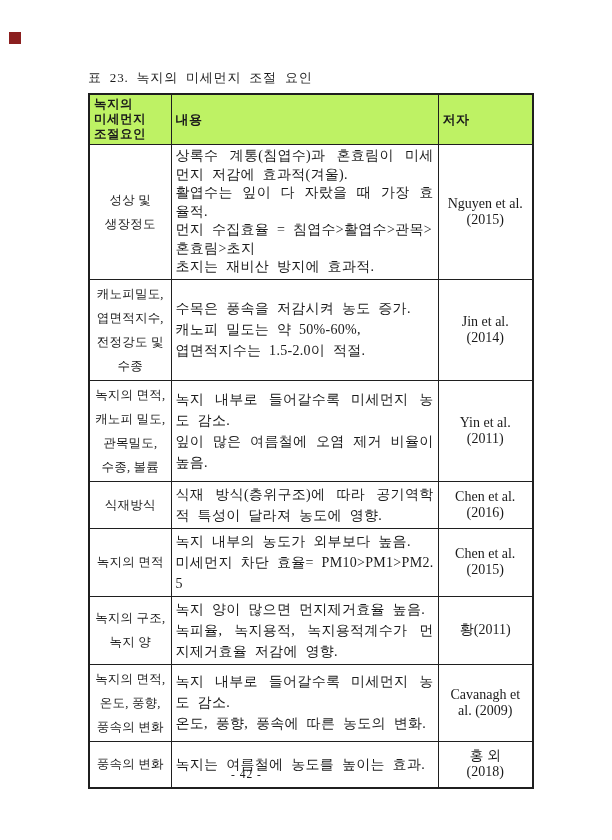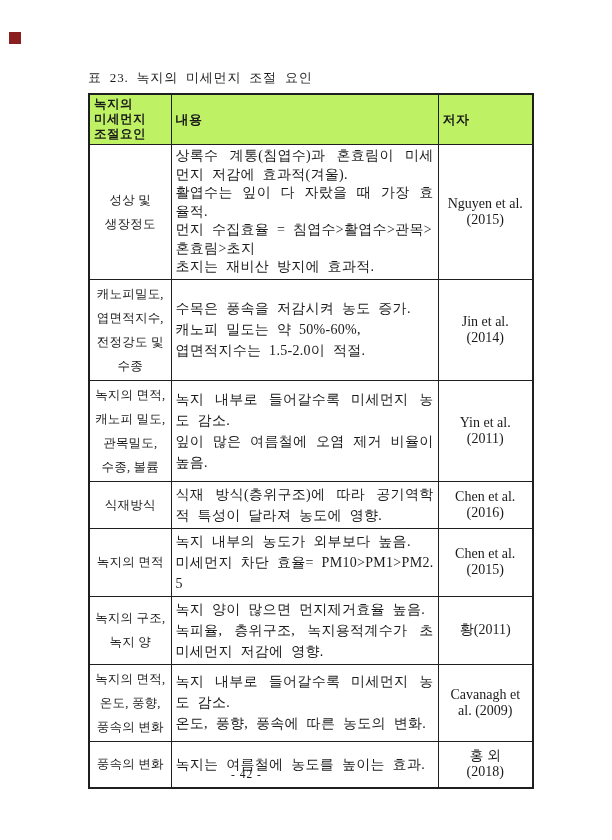--- a/index.html
+++ b/index.html
@@ -160,21 +160,21 @@
         <div class="content-line">미세먼지 차단 효율= PM10&gt;PM1&gt;PM2.5</div>
       </td>
       <td class="author-cell">Chen et al.
 (2015)</td>
     </tr>
     <tr class="r5">
       <td class="factor-cell">녹지의 구조,
 녹지 양</td>
       <td class="content-cell">
         <div class="content-line">녹지 양이 많으면 먼지제거효율 높음.</div>
-        <div class="content-line">녹피율, 층위구조, 녹지용적계수가 초미세먼지 저감에 영향.</div>
+        <div class="content-line">녹피율, 녹지용적, 녹지용적계수가 먼지제거효율 저감에 영향.</div>
       </td>
       <td class="author-cell">황(2011)</td>
     </tr>
     <tr class="r6">
       <td class="factor-cell">녹지의 면적,
 온도, 풍향,
 풍속의 변화</td>
       <td class="content-cell">
         <div class="content-line">녹지 내부로 들어갈수록 미세먼지 농도 감소.</div>
         <div class="content-line">온도, 풍향, 풍속에 따른 농도의 변화.</div>

